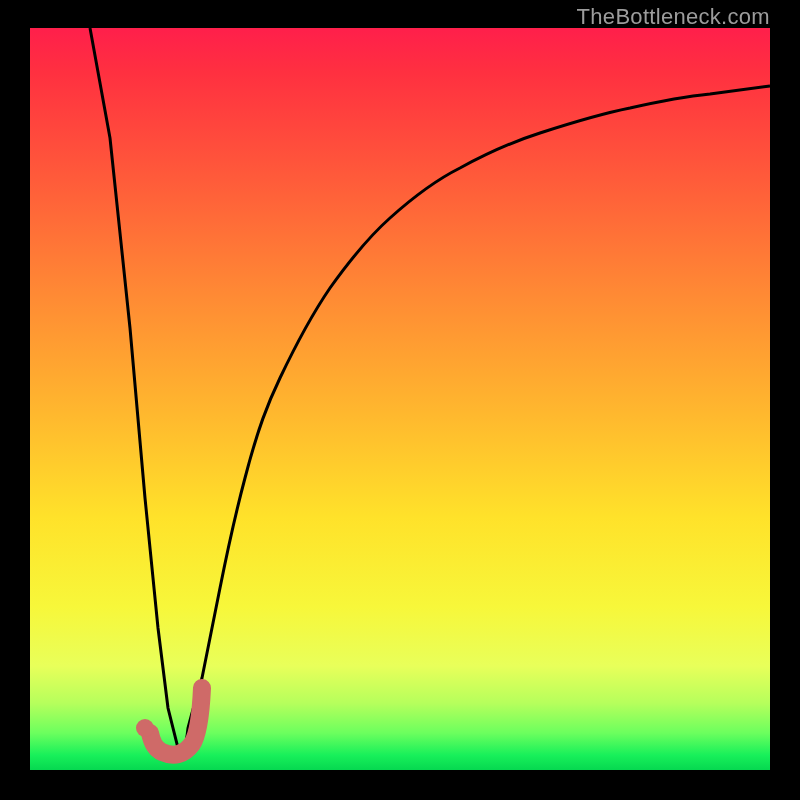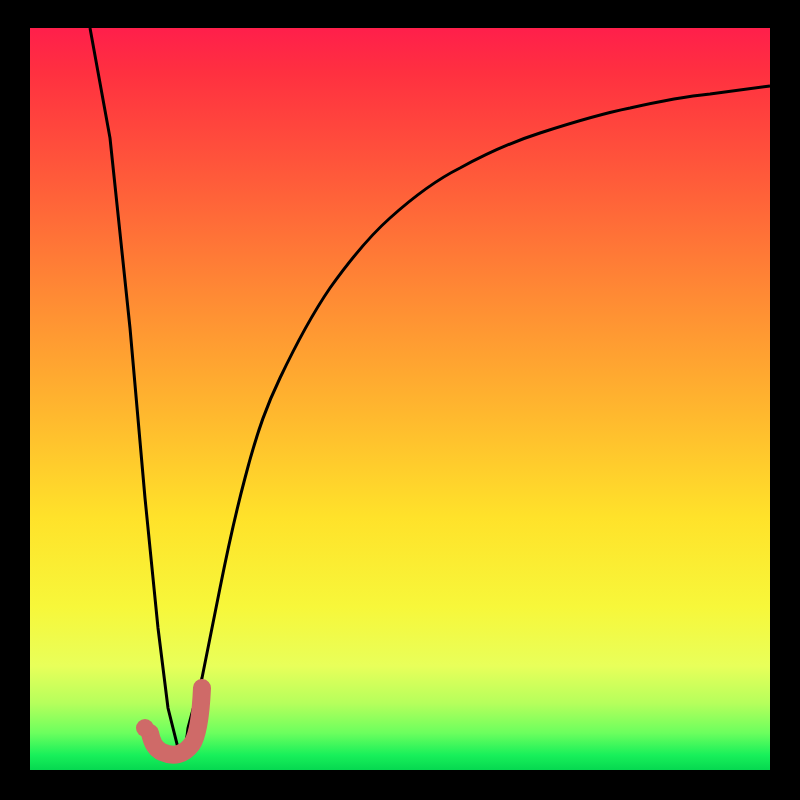--- a/index.html
+++ b/index.html
@@ -56,20 +56,21 @@
     top: 0;
     width: 740px;
     height: 742px;
     overflow: visible;
   }
 </style>
 </head>
 <body>
 
 <div class="frame">
+  <div class="watermark">TheBottleneck.com</div>
 
   <div class="plot-area">
     <svg class="curves" viewBox="0 0 740 742" preserveAspectRatio="none">
 
       <path fill="none" stroke="#000" stroke-width="3" d="M 60 0
                L 80 110
                L 100 300
                L 115 470
                L 128 600
                L 138 680

